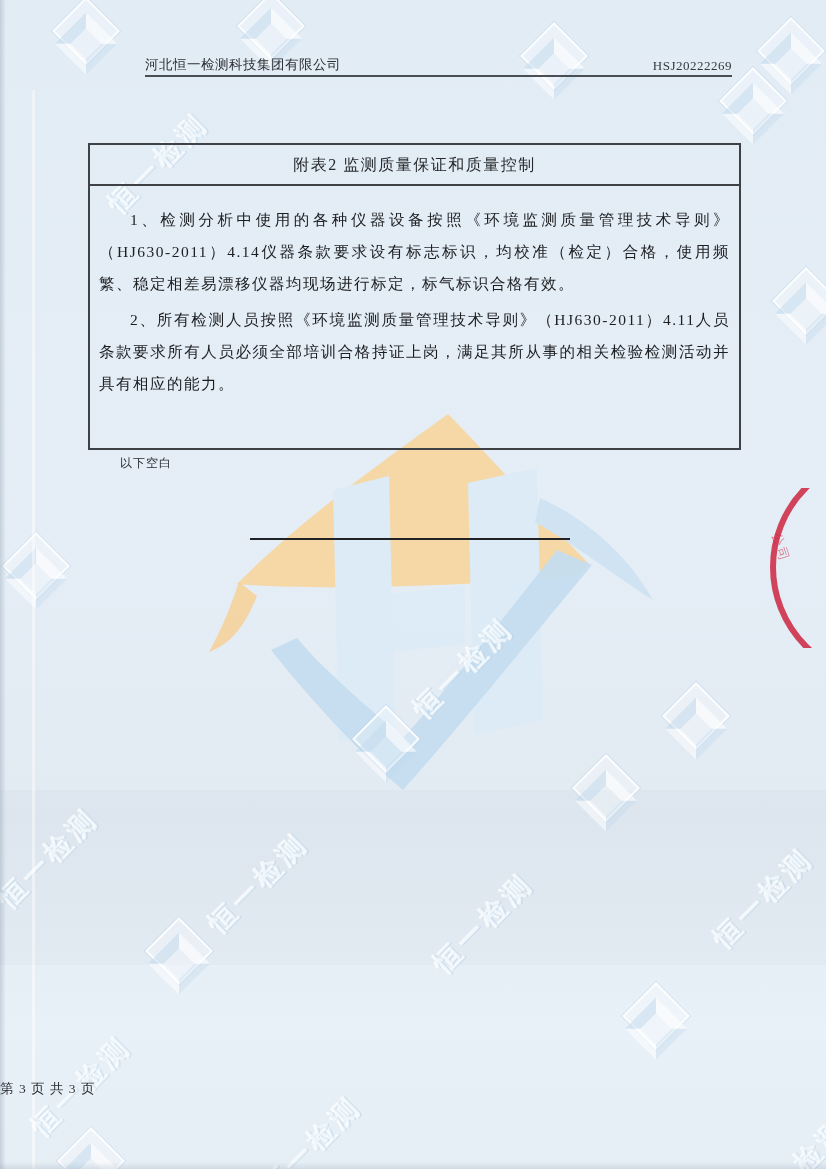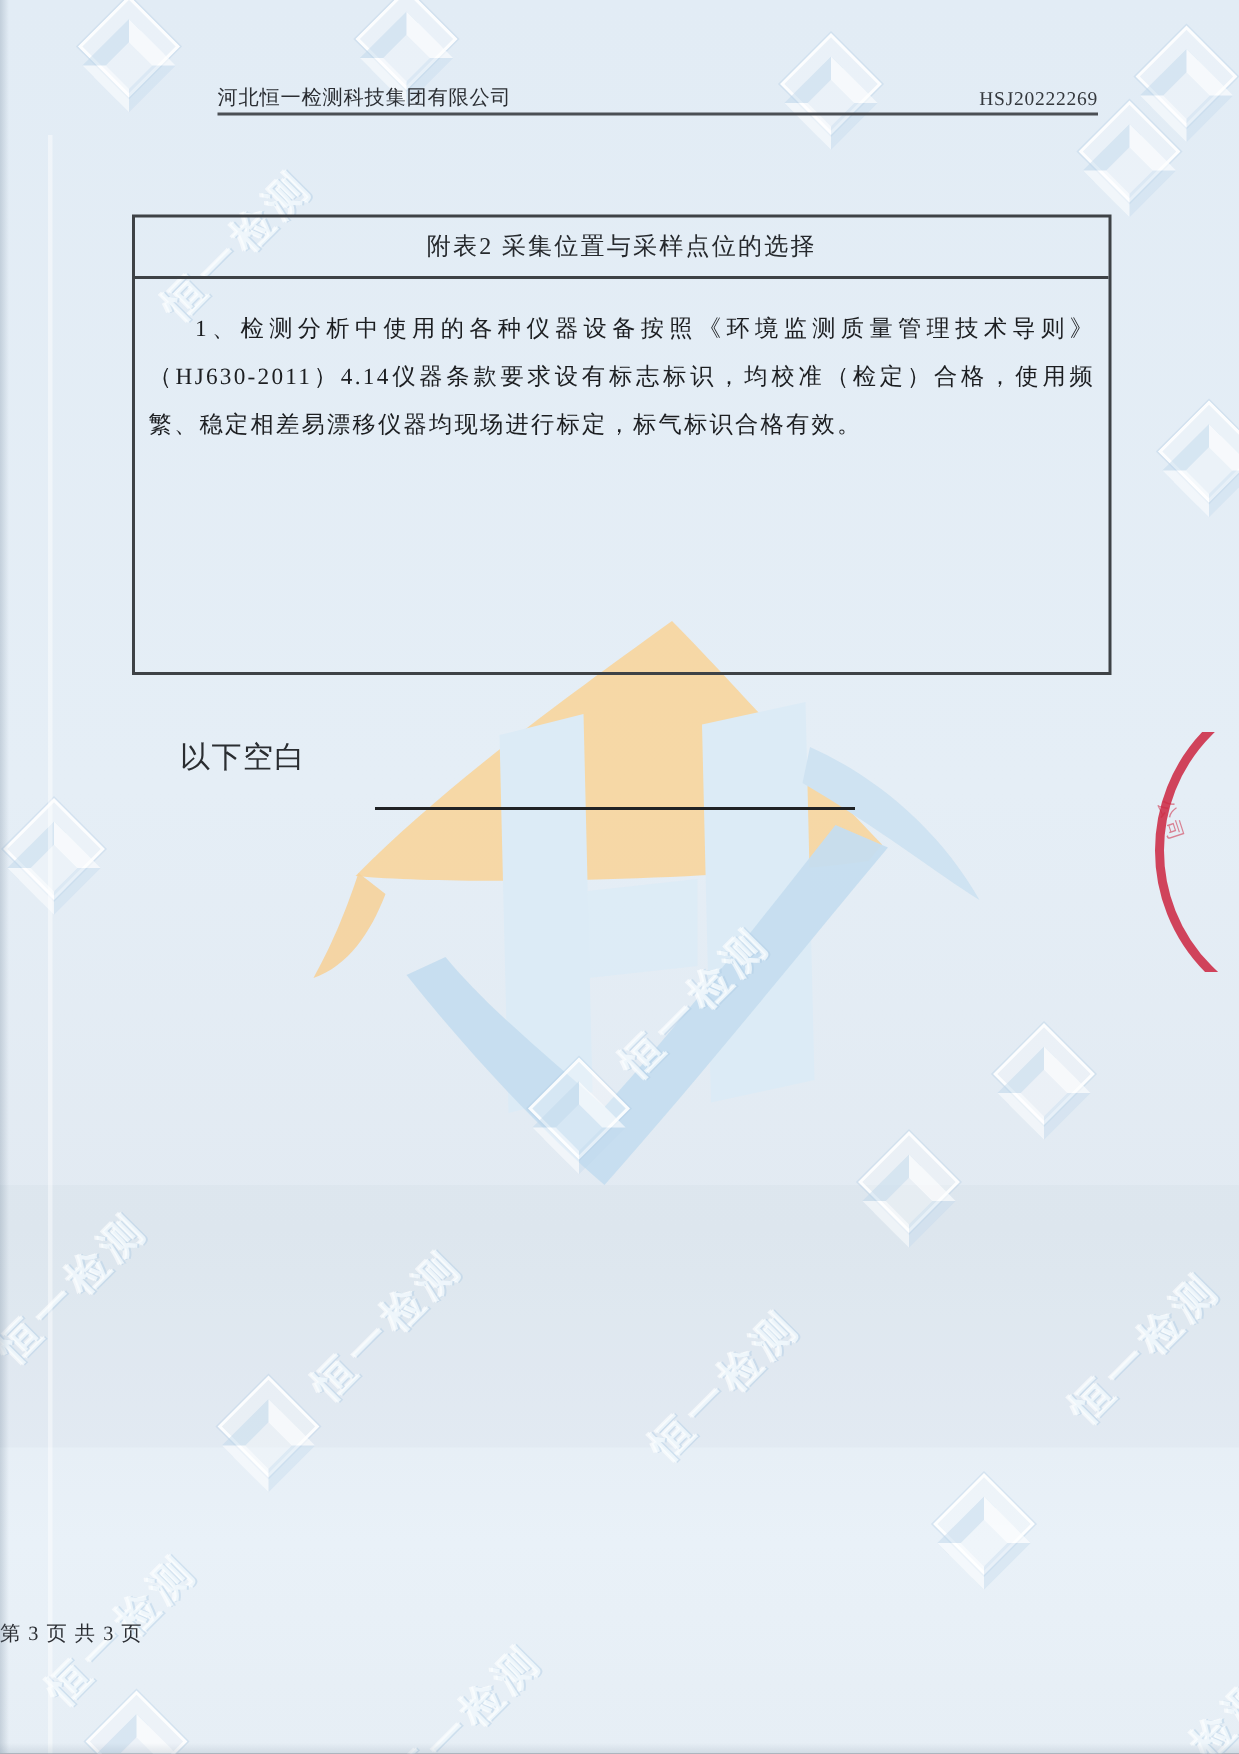--- a/index.html
+++ b/index.html
@@ -43,22 +43,22 @@
   .header .company{font-size:13.5px;letter-spacing:.5px;color:#2b2e33;}
   .header .report-no{font-size:13px;color:#34383d;letter-spacing:.5px;}
   .qa-box{position:absolute;left:88px;top:143px;width:649px;height:303px;
     border:2px solid #3e4246;}
   .qa-box .title-row{height:39px;line-height:39px;text-align:center;
     border-bottom:2px solid #3e4246;font-size:16px;letter-spacing:1.5px;color:#26292d;}
   .qa-box .body{padding:18px 9px 0 9px;font-size:15.5px;line-height:32px;
     letter-spacing:1.5px;text-align:justify;color:#1c1e21;}
   .qa-box .body p{margin:0;text-indent:2em;}
   .qa-box .body p + p{margin-top:4px;}
-  .blank-label{position:absolute;left:120px;top:455px;font-size:20px;
-    letter-spacing:1px;color:#2a2d31;margin-top:36px;}
+  .blank-label{position:absolute;left:120px;top:455px;font-size:12px;
+    letter-spacing:1px;color:#2a2d31;}
   .note{position:absolute;left:0;top:495px;width:826px;text-align:center;
     font-weight:bold;font-size:17.5px;letter-spacing:1.5px;color:#17191c;}
   .note-underline{position:absolute;left:250px;top:538px;width:320px;height:0;
     border-top:2px solid #202225;}
   .footer{position:absolute;left:0;top:1080px;width:826px;text-align:left;
     font-size:13.5px;letter-spacing:1px;color:#2b2e33;}
 </style>
 </head>
 <body>
 
@@ -140,23 +140,24 @@
   </div>
 
   <div class="content">
 
     <div class="header">
       <span class="company">河北恒一检测科技集团有限公司</span>
       <span class="report-no">HSJ20222269</span>
     </div>
 
     <div class="qa-box">
-      <div class="title-row">附表2 采集位置与采样点位的选择</div>
+      <div class="title-row">附表2 监测质量保证和质量控制</div>
       <div class="body">
         <p>1、检测分析中使用的各种仪器设备按照《环境监测质量管理技术导则》（HJ630-2011）4.14仪器条款要求设有标志标识，均校准（检定）合格，使用频繁、稳定相差易漂移仪器均现场进行标定，标气标识合格有效。</p>
+        <p>2、所有检测人员按照《环境监测质量管理技术导则》（HJ630-2011）4.11人员条款要求所有人员必须全部培训合格持证上岗，满足其所从事的相关检验检测活动并具有相应的能力。</p>
       </div>
     </div>
 
     <div class="blank-label">以下空白</div>
 
     <div class="note-underline"></div>
 
     <div class="footer">第 3 页 共 3 页</div>
   </div>
 

